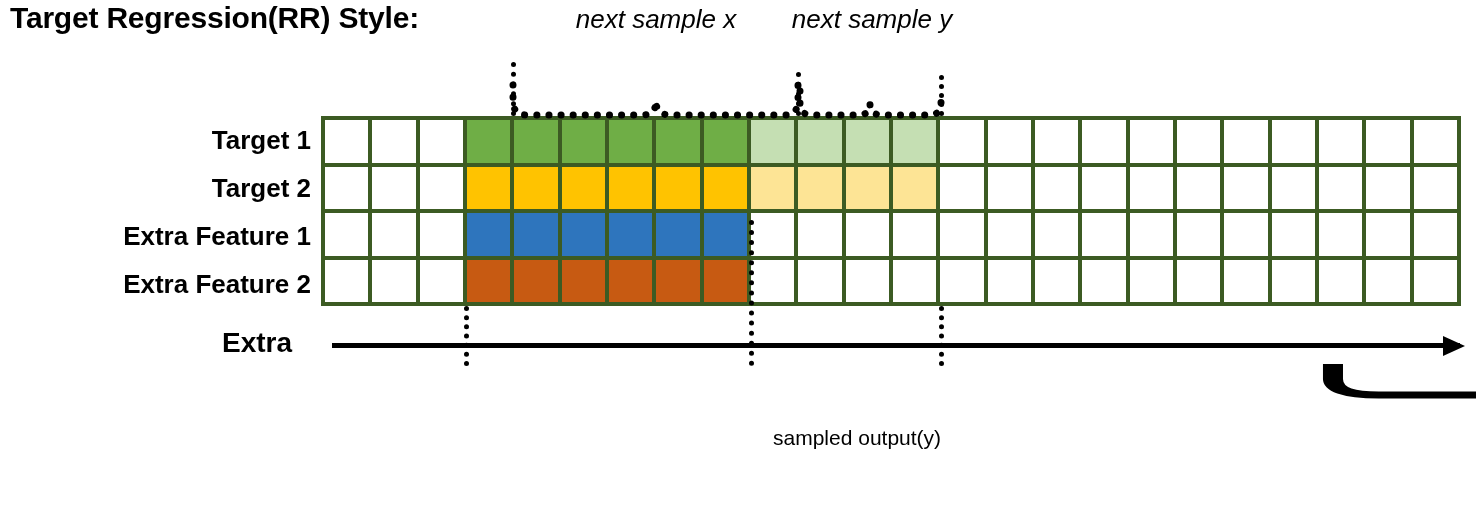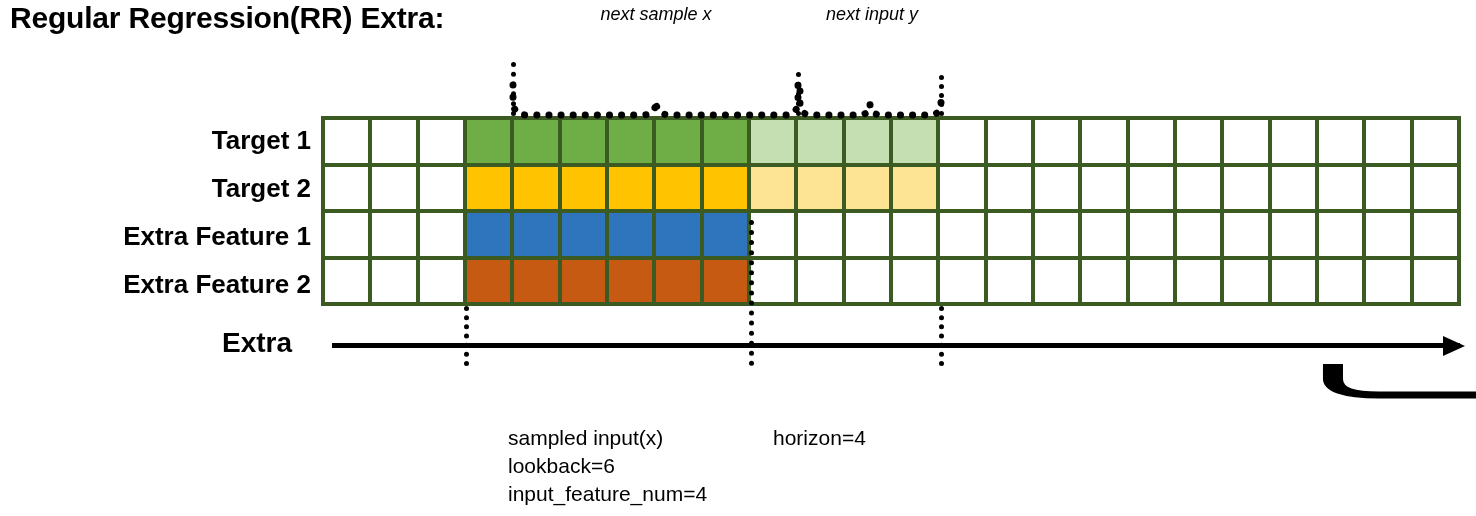--- a/index.html
+++ b/index.html
@@ -111,21 +111,21 @@
     position: absolute;
     left: 0; top: 0;
     width: 1476px;
     height: 516px;
     pointer-events: none;
   }
 
   
   .top-label {
     position: absolute;
-    font-size: 18px;
+    font-size: 26px;
     font-style: italic;
     font-weight: 400;
     color: #000;
     white-space: nowrap;
     text-align: center;
   }
 
   
   .bottom-note {
     position: absolute;
@@ -134,21 +134,21 @@
     color: #000;
     line-height: 1.33;
     white-space: nowrap;
   }
 </style>
 </head>
 <body>
 
 <div id="stage">
 
-  <div id="title">Regular Regression(RR) Extra:</div>
+  <div id="title">Target Regression(RR) Style:</div>
 
   <div class="row-label" style="top:125px;">Target 1</div>
   <div class="row-label" style="top:173px;">Target 2</div>
   <div class="row-label" style="top:221px;">Extra Feature 1</div>
   <div class="row-label" style="top:269px;">Extra Feature 2</div>
 
   <div id="grid">
       <div class="grid-row">
         <div class="cell" style="background: rgb(255, 255, 255);"></div>
         <div class="cell" style="background: rgb(255, 255, 255);"></div>
@@ -284,21 +284,21 @@
              Q 800 104 812 104
              L 858 104
              Q 870 104 870 93
              Q 870 104 882 104
              L 929 104
              Q 941 104 941 93
              L 941 80" fill="none" stroke="#000" stroke-width="7" stroke-dasharray="0.1 12" stroke-linecap="round" transform="translate(0,11)"></path>
   </svg>
 
   <div class="top-label" style="left:556px; top:4px; width:200px;">next sample x</div>
-  <div class="top-label" style="left:772px; top:4px; width:200px;">next input y</div>
+  <div class="top-label" style="left:772px; top:4px; width:200px;">next sample y</div>
 
   <svg class="overlay" viewBox="0 0 516 516" preserveAspectRatio="none" style="left:0; top:0; width:1476px; height:516px;">
     <g transform="translate(0,0)">
 
       <path d="M 466 364
                L 466 379
                Q 466 395 482 395
                L 592 395
                Q 608 395 608 411
                Q 608 395 624 395
@@ -311,23 +311,18 @@
                Q 753 395 769 395
                L 830 395
                Q 846 395 846 411
                Q 846 395 862 395
                L 925 395
                Q 941 395 941 379
                L 941 364" fill="none" stroke="#000" stroke-width="7" stroke-linecap="butt"></path>
     </g>
   </svg>
 
-  <div class="bottom-note" style="left:508px; top:424px;">
-    <div>sampled input(x)</div>
-    <div>lookback=6</div>
-    <div>input_feature_num=4</div>
+
+  <div class="bottom-note" style="left:773px; top:424px;">
+    <div>sampled output(y)</div>
   </div>
 
-  <div class="bottom-note" style="left:773px; top:424px;">
-    <div>horizon=4</div>
-  </div>
-
 </div>
 
 </body></html>

